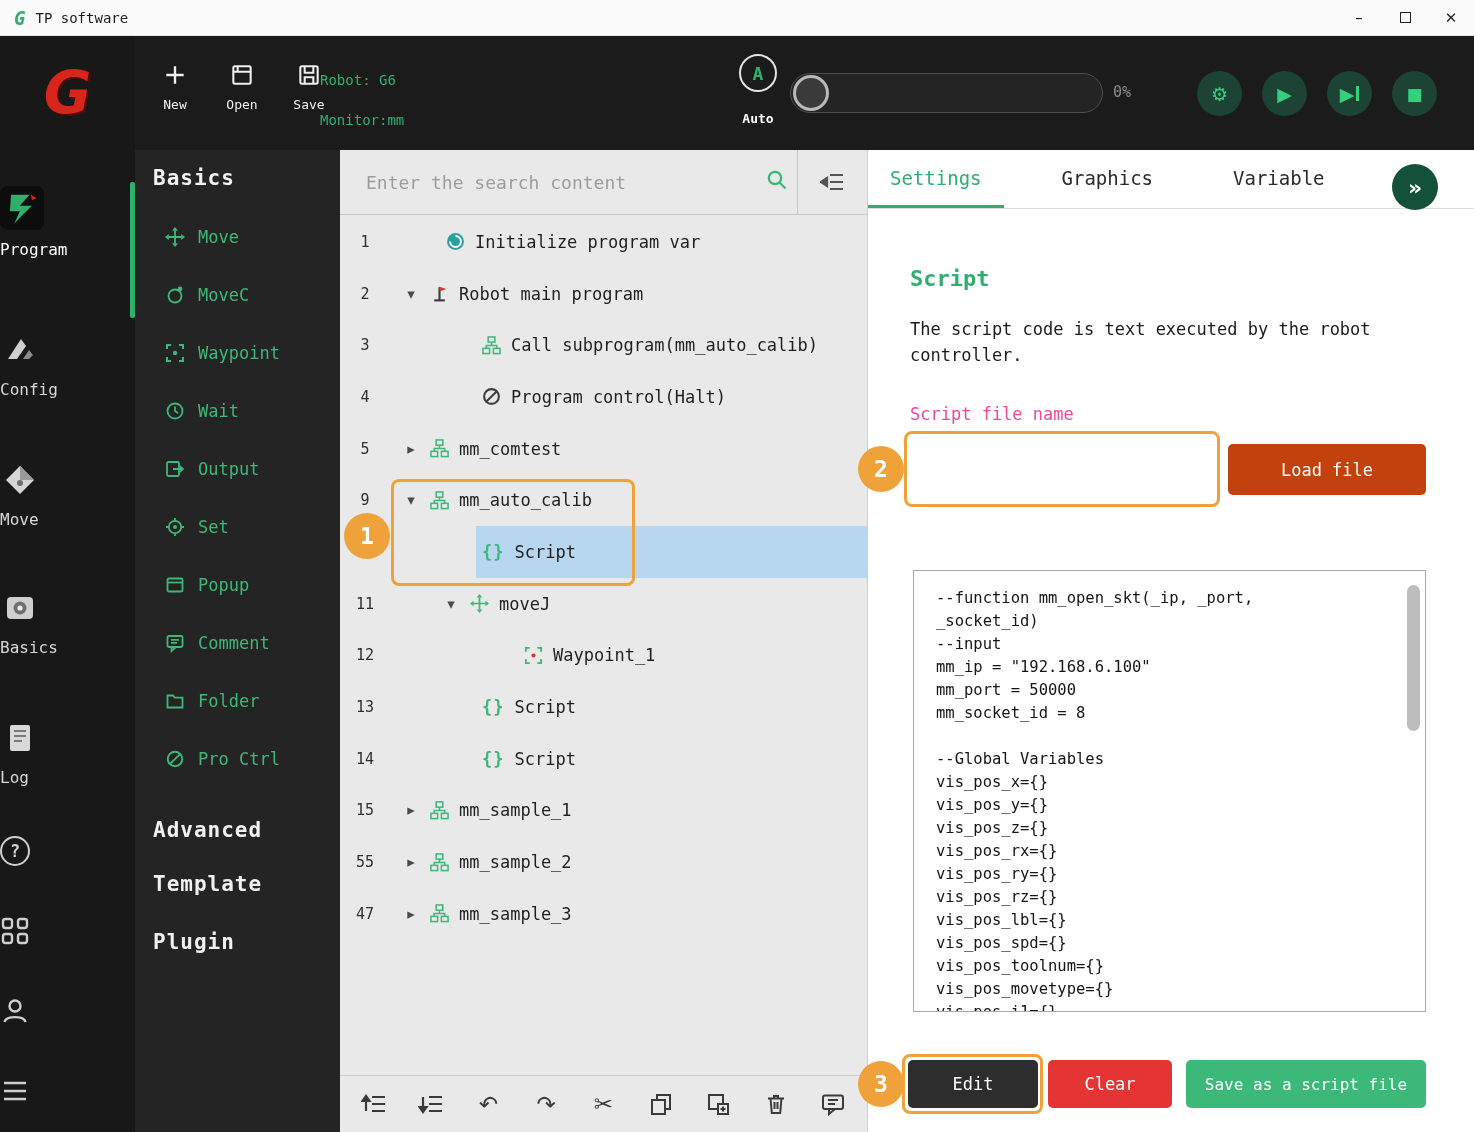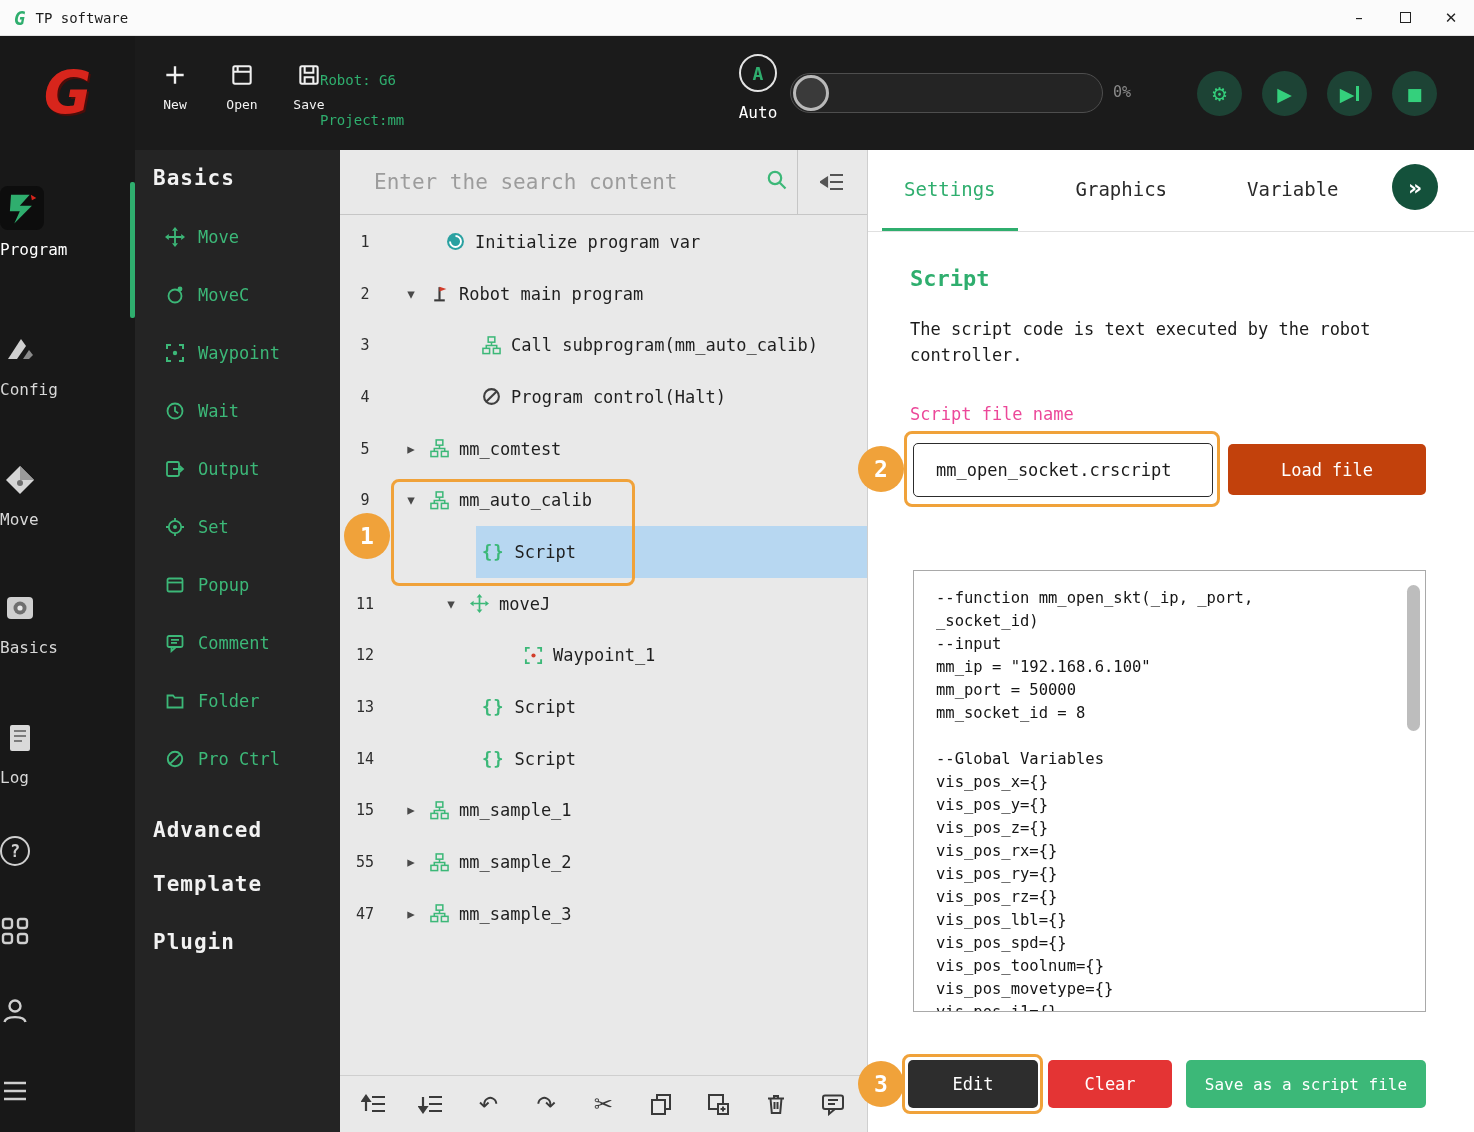--- a/index.html
+++ b/index.html
@@ -27,38 +27,38 @@
 .help-ring{width:30px;height:30px;border:2.5px solid #cfcfcf;border-radius:50%;display:inline-flex;align-items:center;justify-content:center;color:#cfcfcf;font-size:17px;font-weight:bold}
 
 
 .topbar{position:absolute;left:135px;top:36px;width:1339px;height:114px;background:#1b1b1b;z-index:3}
 .file-btns{position:absolute;left:18px;top:26px;display:flex;gap:23px}
 .file-btn{width:44px;text-align:center;color:#f2f2f2;cursor:default}
 .file-btn .lbl{display:block;font-size:13px;margin-top:5px}
 .robot-info{position:absolute;left:185px;top:24px;color:#2fae6e;font-size:14px;line-height:40px}
 .auto-wrap{position:absolute;left:600px;top:18px;width:46px;text-align:center}
 .auto-circle{width:38px;height:38px;margin:0 auto;border:2px solid #e3e3e3;border-radius:50%;display:flex;align-items:center;justify-content:center;color:#2fae6e;font-weight:bold;font-size:18px}
-.auto-lbl{color:#fff;font-size:16px;margin-top:11px;font-weight:normal}
+.auto-lbl{color:#fff;font-size:13px;margin-top:19px;font-weight:bold}
 .slider{position:absolute;left:655px;top:37px;width:313px;height:40px;border:1px solid #4e4e4e;border-radius:20px;background:#242424}
 .slider-handle{position:absolute;left:2px;top:1px;width:36px;height:36px;border-radius:50%;background:#3a3a3a;border:3px solid #b9b9b9}
 .progress-lbl{position:absolute;left:978px;top:47px;color:#8a8a8a;font-size:15px}
 .run-btns{position:absolute;left:1062px;top:35px;display:flex;gap:20px}
 .run-btn{width:45px;height:45px;border-radius:50%;background:#1d4335;display:flex;align-items:center;justify-content:center;color:#34d07c;font-size:19px;cursor:default}
 .skip-bar{width:3px;height:15px;background:#34d07c;margin-left:2px}
 
 
 .palette{position:absolute;left:135px;top:150px;width:205px;height:982px;background:#242424;z-index:2}
 .pal-head{color:#f2f2f2;font-size:21px;font-weight:bold;letter-spacing:1px;padding:16px 0 0 18px;height:58px}
 .pal-item{height:58px;display:flex;align-items:center;padding-left:30px;gap:13px;color:#3cb878;font-size:17px;cursor:default}
 .pal-ico{width:20px;height:20px;flex:0 0 20px}
 
 
 .treepanel{position:absolute;left:340px;top:150px;width:528px;height:982px;background:#e9e9e9;border-right:1px solid #cfcfcf;z-index:2}
 .searchrow{height:65px;border-bottom:1px solid #c6c6c6;display:flex;align-items:center}
-.search-input{flex:1;height:100%;border:none;outline:none;background:transparent;padding-left:34px;font-size:21px;color:#0f766e;font-family:inherit}
+.search-input{flex:1;height:100%;border:none;outline:none;background:transparent;padding-left:26px;font-size:18px;color:#0f766e;font-family:inherit}
 .search-input::placeholder{color:#9c9c9c}
 .search-ico{width:40px;flex:0 0 40px;text-align:center}
 .v-div{width:1px;height:100%;background:#c6c6c6}
 .outline-btn{width:69px;height:100%;display:flex;align-items:center;justify-content:center;cursor:default}
 .trows{position:absolute;left:0;top:66px;width:527px}
 .trow{height:51.7px;display:flex;align-items:stretch}
 .tnum{width:50px;flex:0 0 50px;display:flex;align-items:center;justify-content:center;font-size:15px;color:#2e2e2e}
 .tbody{flex:1;display:flex;align-items:center;font-size:17px;color:#1f1f1f}
 .tbody .chev{width:18px;margin-right:10px;color:#4a4a4a;font-size:15px;text-align:center}
 .tbody .tico{margin-right:10px;display:inline-flex}
@@ -67,21 +67,21 @@
 .pad-child{padding-left:92px}
 .pad-movej{padding-left:52px}
 .pad-wp{padding-left:134px}
 .trow.selected .tbody{background:linear-gradient(90deg,rgba(0,0,0,0) 0,rgba(0,0,0,0) 86px,#b7d7f1 86px,#b7d7f1 100%)}
 .brace-ic{color:#3cb878;font-weight:bold;font-size:17px;letter-spacing:1px}
 .tree-toolbar{position:absolute;left:0;bottom:0;width:527px;height:57px;border-top:1px solid #cfcfcf;display:flex;align-items:center;justify-content:space-between;padding:0 20px}
 .tt-ico{width:28px;height:28px;display:flex;align-items:center;justify-content:center;color:#3a3a3a;font-size:23px;cursor:default}
 
 
 .inspector{position:absolute;left:868px;top:150px;width:606px;height:982px;background:#fff;z-index:2}
-.tabsrow{position:relative;height:82px;border-bottom:1px solid #e0e0e0;display:flex;align-items:stretch;padding-left:14px}
+.tabsrow{position:relative;height:59px;border-bottom:1px solid #e0e0e0;display:flex;align-items:stretch;}
 .tab{padding:0 22px;display:flex;align-items:center;font-size:19px;color:#2a2a2a;margin-right:36px;cursor:default;border-bottom:3px solid transparent}
 .tab.active{color:#2fae6e;border-bottom-color:#2fae6e}
 .more-circle{position:absolute;right:36px;top:14px;width:46px;height:46px;border-radius:50%;background:#14513b;color:#fff;display:flex;align-items:center;justify-content:center;font-size:22px;font-weight:bold;cursor:default}
 .insp-title{position:absolute;left:42px;top:116px;color:#2fae6e;font-size:22px;font-weight:bold}
 .insp-desc{position:absolute;left:42px;top:166px;width:540px;font-size:17px;line-height:26px;color:#1b1b1b}
 .file-label{position:absolute;left:42px;top:254px;font-size:17px;color:#ec4899}
 .file-input{position:absolute;left:45px;top:293px;width:300px;height:54px;border:1px solid #2c2c2c;border-radius:5px;padding-left:22px;font-size:17px;color:#1b1b1b;font-family:inherit;outline:none;background:#fff}
 .btn{border:none;border-radius:5px;color:#fff;font-size:17px;font-family:inherit;cursor:default;display:flex;align-items:center;justify-content:center}
 .load-btn{position:absolute;left:360px;top:294px;width:198px;height:51px;background:#c2410c}
 .codebox{position:absolute;left:45px;top:420px;width:513px;height:442px;border:1px solid #a9a9a9;background:#fff;overflow:hidden}
@@ -204,21 +204,21 @@
       <svg width="26" height="26" viewBox="0 0 24 24" stroke="#f0f0f0" stroke-width="1.9" fill="none">
           <rect x="4" y="4" width="16" height="16" rx="1.5"></rect>
           <path d="M8 4v6h8V4M8 20v-6h8v6"></path>
         </svg>
       <span class="lbl">Save</span>
     </div>
   </div>
 
   <div class="robot-info">
     <div>Robot: G6</div>
-    <div>Project:mm</div>
+    <div>Monitor:mm</div>
   </div>
 
   <div class="auto-wrap">
     <div class="auto-circle">
         <span>A</span>
       </div>
     <div class="auto-lbl">Auto</div>
   </div>
 
   <div class="slider">
@@ -598,21 +598,20 @@
     <span class="tab">Variable</span>
     <span class="more-circle">
         <span class="uni">»</span>
       </span>
   </div>
 
   <div class="insp-title">Script</div>
   <div class="insp-desc">The script code is text executed by the robot controller.</div>
   <div class="file-label">Script file name</div>
 
-  <input class="file-input" type="text" value="mm_open_socket.crscript" style="">
   <button class="btn load-btn">Load file</button>
 
   <div class="codebox">
     <pre>--function mm_open_skt(_ip, _port,
 _socket_id)
 --input
 mm_ip = "192.168.6.100"
 mm_port = 50000
 mm_socket_id = 8
 

